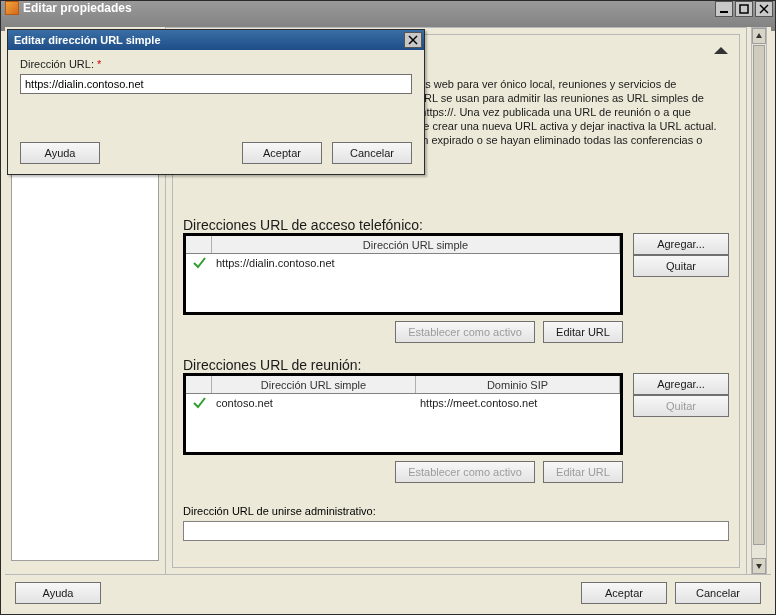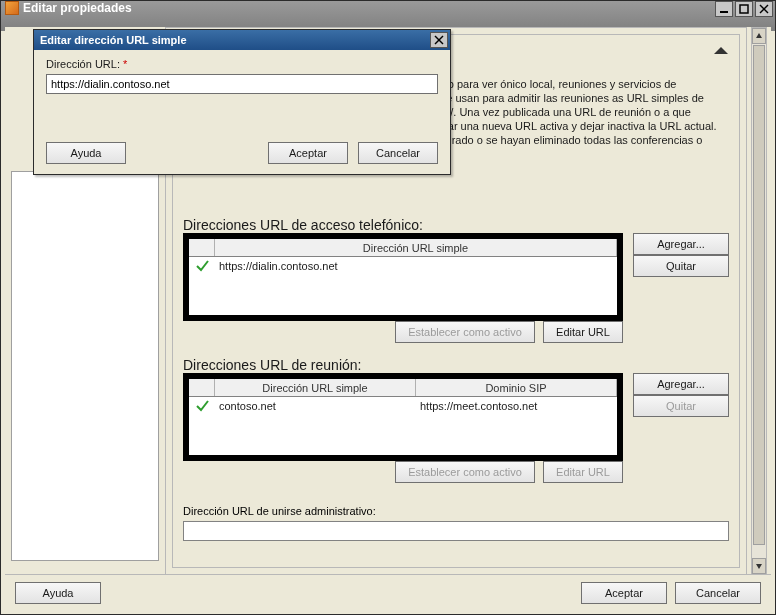--- a/index.html
+++ b/index.html
@@ -24,21 +24,21 @@
   .main-group { position:absolute; left:160px; top:0px; right:24px; height:548px; background:#ece9d8; border:1px solid #b8b8b8; }
   .main-inner { position:absolute; left:6px; top:6px; right:6px; bottom:6px; background:#ece9d8; border:1px solid #b8b8b8; }
   .expander-arrow { position:absolute; right:6px; top:8px; width:24px; height:16px; display:flex; align-items:center; justify-content:center; cursor:pointer; }
   .expander-arrow svg { width:18px; height:10px; }
 
   .desc-text { position:absolute; left:10px; right:14px; top:42px; color:#1a1a1a; font-size:11px; line-height:14px; }
 
   .section-label { position:absolute; left:10px; font-size:14px; color:#1a1a1a; }
   .table1-wrap { position:absolute; left:10px; top:198px; right:116px; }
   .table2-wrap { position:absolute; left:10px; top:338px; right:116px; }
-  .table { border:6px solid #000000; background:#fff; }
+  .table { border:3px solid #000000; background:#fff; }
   .thead { display:flex; height:18px; border-bottom:1px solid #828282; background:#f0f0f0; }
   .th { border-right:1px solid #b0b0b0; text-align:center; font-size:11px; color:#333; display:flex; align-items:center; justify-content:center; }
   .trow { display:flex; height:18px; align-items:center; }
   .td-check { width:26px; display:flex; align-items:center; justify-content:center; }
   .check-svg { width:14px; height:14px; }
   .td-text { font-size:11px; color:#1a1a1a; padding-left:4px; }
   .table-pad { height:40px; } 
   .table-pad2 { height:40px; }
 
   .btn { background:linear-gradient(#f7f7f7,#e3e3e3); border:1px solid #707070; height:22px; min-width:80px; font-size:11px; color:#1a1a1a; display:inline-flex; align-items:center; justify-content:center; padding:0 6px; cursor:pointer; }
@@ -54,21 +54,21 @@
   .vscroll { position:absolute; right:4px; top:0; width:16px; height:548px; background:#e7e4d8; border:1px solid #b8b8b8; }
   .vscroll .arrow { height:16px; background:#d8d4c6; border:1px solid #9f9f9f; display:flex; align-items:center; justify-content:center; }
   .vscroll .thumb { position:absolute; left:1px; right:1px; top:17px; height:500px; background:#cfcbbd; border:1px solid #9f9f9f; }
 
   
   .bottom-bar { position:absolute; left:0; right:0; bottom:0; height:36px; border-top:1px solid #b8b8b8; display:flex; align-items:center; justify-content:space-between; padding:0 10px; background:#ece9d8; }
   .bottom-bar .right-btns { display:flex; gap:8px; }
   .bottom-bar .btn { min-width:86px; }
 
   
-  .modal { position:absolute; left:6px; top:28px; width:418px; height:146px; background:#ece9d8; border:1px solid #2b2b2b; box-shadow:2px 2px 2px rgba(0,0,0,0.25);margin-left:26px; }
+  .modal { position:absolute; left:6px; top:28px; width:418px; height:146px; background:#ece9d8; border:1px solid #2b2b2b; box-shadow:2px 2px 2px rgba(0,0,0,0.25); }
   .modal-titlebar { height:20px; background:linear-gradient(#3a6ea5,#1f4e87); display:flex; align-items:center; justify-content:space-between; padding:0 2px 0 6px; color:#fff; font-weight:bold; font-size:11px; }
   .modal-close { width:18px; height:16px; background:#c8c8c8; border:1px solid #555; display:flex; align-items:center; justify-content:center; cursor:pointer; }
   .modal-body { position:relative; padding:8px 12px; }
   .field-label { font-size:11px; color:#1a1a1a; }
   .req-star { color:#c00; }
   .url-input { width:100%; height:20px; border:1px solid #707070; background:#fff; padding:0 4px; font-size:11px; margin-top:4px; }
   .modal-btns { position:absolute; left:12px; right:12px; top:92px; display:flex; justify-content:space-between; align-items:center; }
   .modal-btns .right { display:flex; gap:10px; }
   .modal-btns .btn { min-width:80px; }
 

